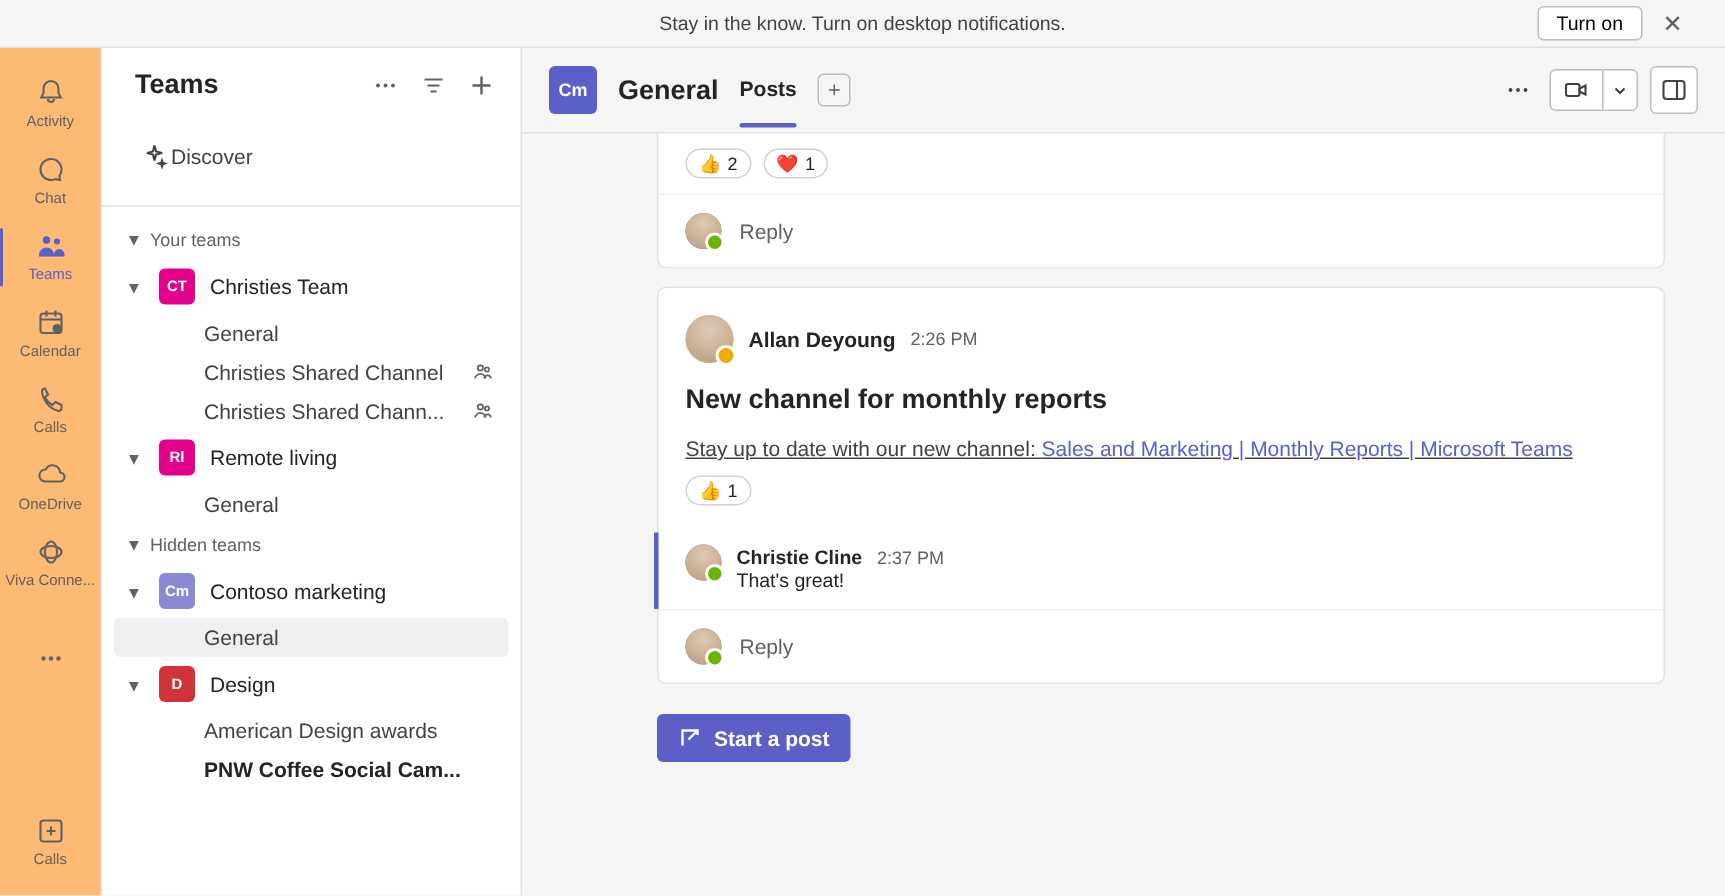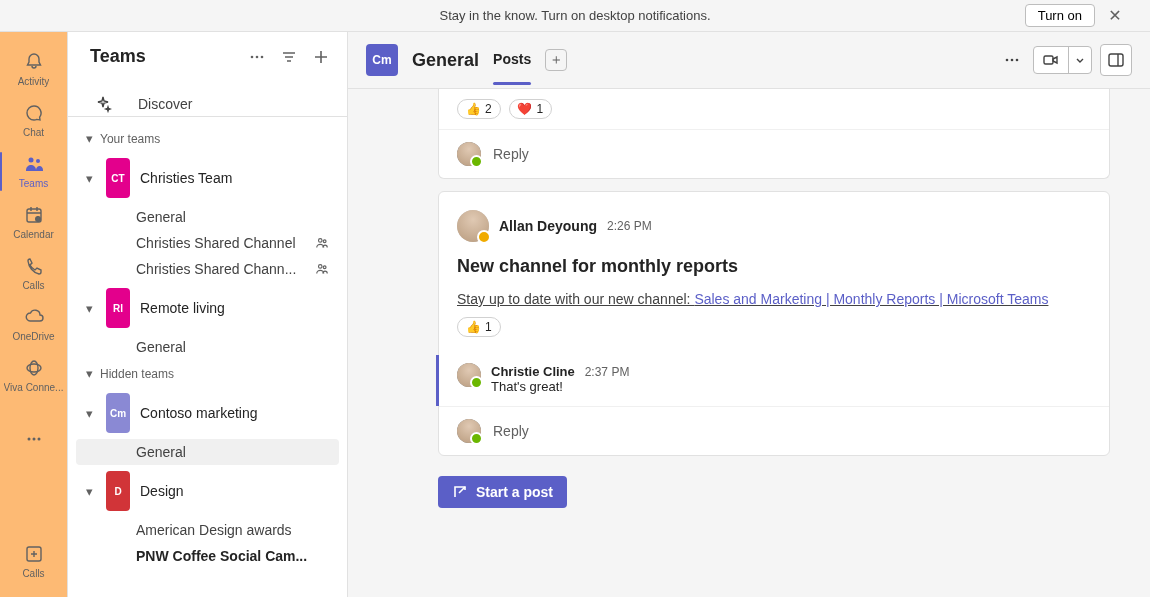--- a/index.html
+++ b/index.html
@@ -18,26 +18,26 @@
   .nav-icon { width: 24px; height: 24px; display: flex; align-items: center; justify-content: center; }
   .nav-label { font-size: 10px; text-align: center; white-space: nowrap; overflow: hidden; text-overflow: ellipsis; max-width: 60px; }
   .nav-ellipsis { margin-top: 20px; }
   .nav-apps { margin-top: auto; margin-bottom: 10px; }
   
   .sidebar { width: 280px; background: #fff; border-right: 1px solid #e1e1e1; display: flex; flex-direction: column; }
   .sidebar-header { display: flex; align-items: center; padding: 14px 16px 14px 22px; }
   .sidebar-title { font-size: 18px; font-weight: 700; flex: 1; }
   .sidebar-actions { display: flex; gap: 12px; color: #616161; }
   .sidebar-actions > div { cursor: pointer; width: 20px; height: 20px; display: flex; align-items: center; justify-content: center; }
-  .discover-row { display: flex; align-items: center; gap: 26px; padding: 14px 22px 3px 26px; border-bottom: 1px solid #e1e1e1; color: #424242; cursor: pointer; }
+  .discover-row { display: flex; align-items: center; gap: 2px; padding: 14px 22px 24px 26px; border-bottom: 1px solid #e1e1e1; color: #424242; cursor: pointer; }
   .tree { flex: 1; overflow-y: auto; padding-top: 8px; }
   .tree-section { padding: 6px 18px; font-size: 12px; color: #616161; display: flex; align-items: center; gap: 4px; }
   .team-row { display: flex; align-items: center; gap: 10px; padding: 6px 10px 6px 18px; cursor: pointer; }
   .caret { width: 10px; color: #616161; font-size: 13px; }
-  .team-avatar { width: 24px; height: 40px; border-radius: 4px; display: flex; align-items: center; justify-content: center; font-size: 10px; font-weight: 600; color: #fff; }
+  .team-avatar { width: 24px; height: 24px; border-radius: 4px; display: flex; align-items: center; justify-content: center; font-size: 10px; font-weight: 600; color: #fff; }
   .team-label { flex: 1; color: #242424; font-size: 14px; }
   .channel-row { display: flex; align-items: center; padding: 5px 10px 5px 60px; cursor: pointer; color: #424242; font-size: 14px; border-radius: 4px; margin: 0 8px; gap: 6px; }
   .channel-row.selected { background: #f0f0f0; }
   .channel-row .ch-label { flex: 1; overflow: hidden; text-overflow: ellipsis; white-space: nowrap; }
   .channel-row.bold .ch-label { font-weight: 700; color: #242424; }
   .people-icon-sm { width: 14px; height: 14px; color: #616161; }
   
   .content { flex: 1; display: flex; flex-direction: column; background: #f5f5f5; }
   .channel-header { display: flex; align-items: center; padding: 12px 18px; gap: 14px; border-bottom: 1px solid #e1e1e1; background: #f5f5f5; }
   .channel-avatar { width: 32px; height: 32px; border-radius: 4px; background: #5b5fc7; color: #fff; display: flex; align-items: center; justify-content: center; font-size: 12px; font-weight: 600; }

